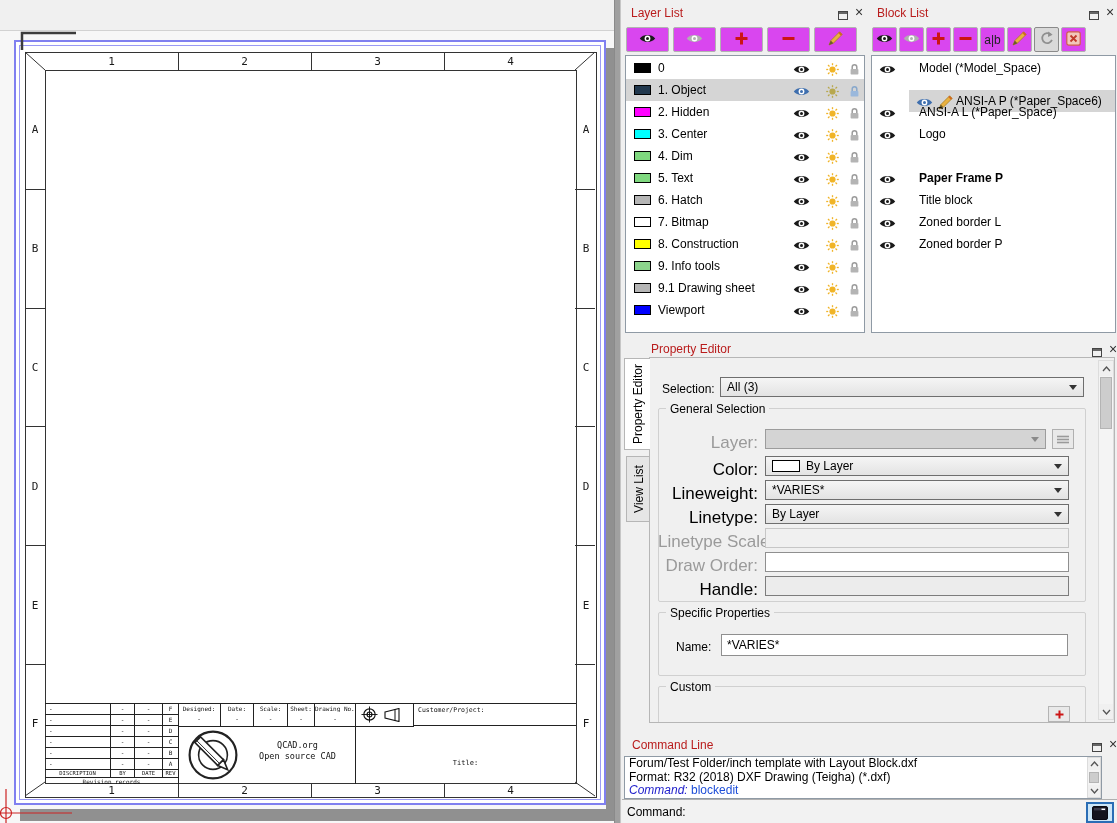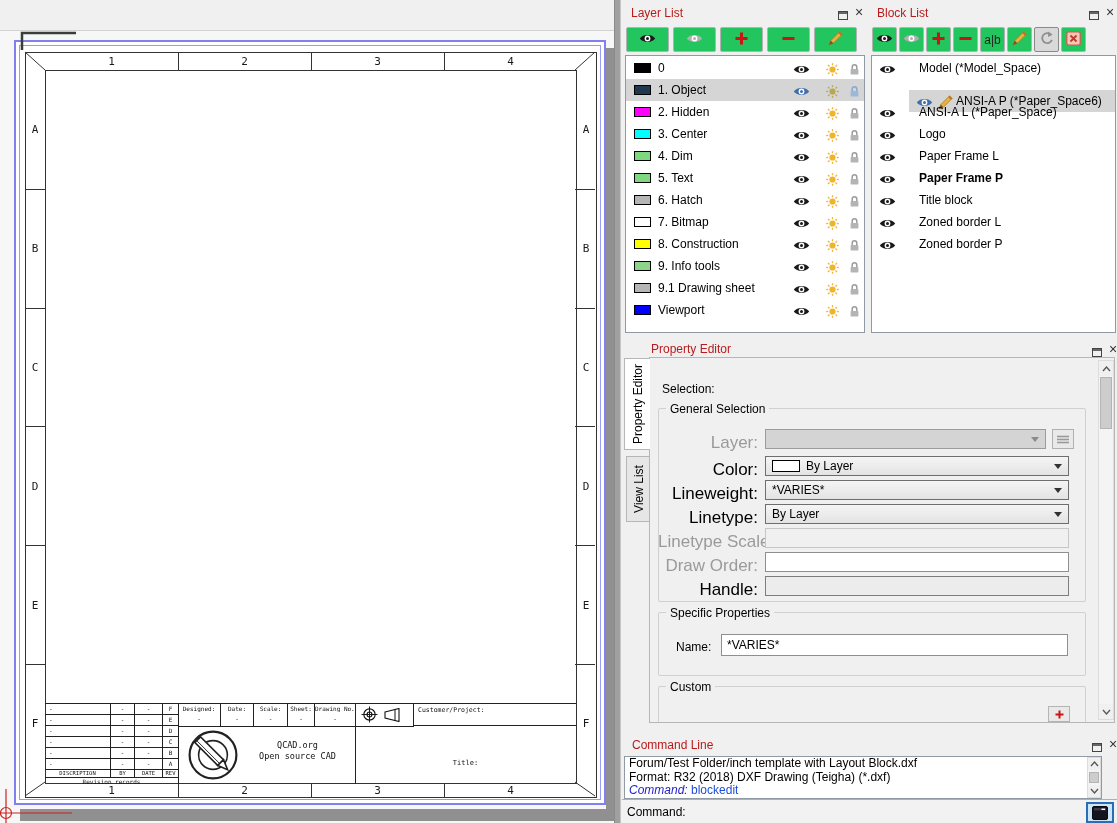--- a/index.html
+++ b/index.html
@@ -42,21 +42,21 @@
   #proj-cell{position:absolute;left:0;top:0;width:58px;height:22px;border-right:1px solid #222;border-bottom:1px solid #222;}
   #customer-cell{position:absolute;left:59px;top:0;width:162px;height:22px;border-bottom:1px solid #222;font-size:6.5px;padding:2px 0 0 4px;box-sizing:border-box;}
   #title-cell{position:absolute;left:0;top:23px;width:221px;height:72px;display:flex;align-items:center;justify-content:center;font-size:7px;}
   
   #splitter{position:absolute;left:614px;top:0;width:7px;height:823px;background:#a0a0a0;border-left:1px solid #8a8a8a;border-right:1px solid #c6c6c6;box-sizing:border-box;}
   
   .panel{position:absolute;background:#f0f0f0;}
   .ptitle{position:absolute;font-size:12px;color:#b91c1c;white-space:nowrap;}
   .pbtn{position:absolute;width:14px;height:14px;display:flex;align-items:center;justify-content:center;color:#333;}
   .pbtn.close{font-size:14px;line-height:14px;}
-  .tb-btn{position:absolute;height:25px;background:#22c55e;border:1px solid #b2b2b2;border-radius:2px;
+  .tb-btn{position:absolute;height:25px;background:#d946ef;border:1px solid #b2b2b2;border-radius:2px;
           display:flex;align-items:center;justify-content:center;box-sizing:border-box;}
   .tb-btn.pressed{background:#d9d9d9;border-color:#8a8a8a;}
   .ab-glyph{font-size:12px;color:#222;}
   .list{position:absolute;background:#fff;border:1px solid #8f9aa5;overflow:hidden;}
   .lrow{position:absolute;left:0;right:0;height:22px;}
   .lrow.sel{background:#d5d5d5;}
   .swatch{position:absolute;left:8px;top:6px;width:17px;height:10px;border:1px solid #000;box-sizing:border-box;}
   .lname{position:absolute;left:32px;top:4px;font-size:12px;white-space:nowrap;}
   .ricon{position:absolute;top:5px;width:18px;height:14px;display:flex;align-items:center;justify-content:center;}
   
@@ -796,30 +796,20 @@
         <div class="lrow" style="top: 67px;">
           <span class="ricon" style="left: 6px;">
             <svg width="17" height="11" viewBox="0 0 17 11">
               <path d="M0.8 5.5 C4 0.9 13 0.9 16.2 5.5 C13 10.1 4 10.1 0.8 5.5 Z" fill="#1a1a1a"></path>
               <circle cx="8.5" cy="5.5" r="2.9" fill="#fff"></circle>
               <circle cx="8.5" cy="5.5" r="1.5" fill="#1a1a1a"></circle>
             </svg>
           </span>
           <span class="lname" style="left: 47px;">Logo</span>
         </div>
-        <div class="lrow" style="top: 89px;">
-          <span class="ricon" style="left: 6px;">
-            <svg width="17" height="11" viewBox="0 0 17 11">
-              <path d="M0.8 5.5 C4 0.9 13 0.9 16.2 5.5 C13 10.1 4 10.1 0.8 5.5 Z" fill="#1a1a1a"></path>
-              <circle cx="8.5" cy="5.5" r="2.9" fill="#fff"></circle>
-              <circle cx="8.5" cy="5.5" r="1.5" fill="#1a1a1a"></circle>
-            </svg>
-          </span>
-          <span class="lname" style="left: 47px;">Paper Frame L</span>
-        </div>
         <div class="lrow" style="top: 111px;">
           <span class="ricon" style="left: 6px;">
             <svg width="17" height="11" viewBox="0 0 17 11">
               <path d="M0.8 5.5 C4 0.9 13 0.9 16.2 5.5 C13 10.1 4 10.1 0.8 5.5 Z" fill="#1a1a1a"></path>
               <circle cx="8.5" cy="5.5" r="2.9" fill="#fff"></circle>
               <circle cx="8.5" cy="5.5" r="1.5" fill="#1a1a1a"></circle>
             </svg>
           </span>
           <span class="lname" style="left: 47px; font-weight: bold;">Paper Frame P</span>
         </div>
@@ -868,20 +858,24 @@
 
     <div class="vtab" style="left:2px;top:24px;width:26px;height:92px;background:#fff;border:1px solid #b6b6b6;border-right:none;z-index:2;">
       <span>Property Editor</span>
     </div>
     <div class="vtab" style="left:4px;top:122px;width:24px;height:66px;background:#e6e6e6;border:1px solid #b6b6b6;border-right:none;">
       <span>View List</span>
     </div>
 
     <div id="pe-content">
       <div class="abs" style="left:12px;top:24px;font-size:12px;">Selection:</div>
+      <div class="combo" style="left:70px;top:19px;width:364px;">
+        <span>All (3)</span>
+          <i class="arr"></i>
+      </div>
 
       <div class="sb" style="left:448px;top:2px;width:16px;height:360px;">
         <div class="sb-btn" style="top:0;">
           <svg width="9" height="6">
               <path d="M1 5 L4.5 1 L8 5" stroke="#555" fill="none" stroke-width="1.3"></path>
             </svg>
         </div>
         <div class="sb-thumb" style="top:16px;height:52px;"></div>
         <div class="sb-btn" style="top:343px;">
           <svg width="9" height="6">

